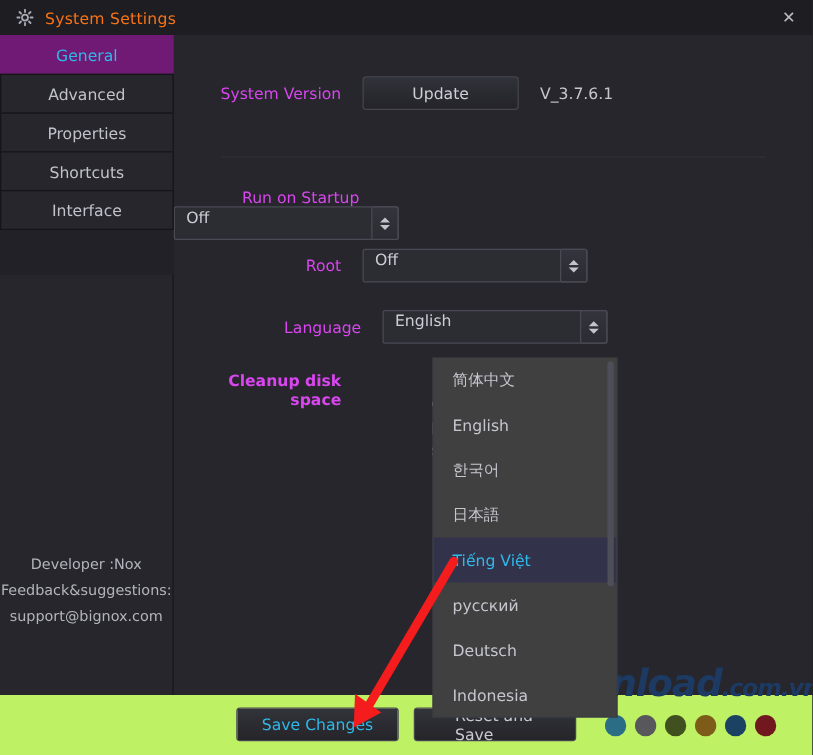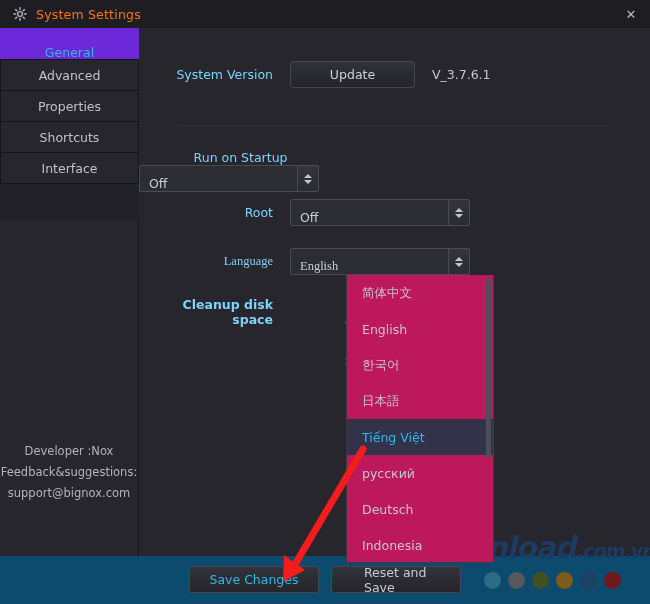--- a/index.html
+++ b/index.html
@@ -47,22 +47,21 @@
   }
   .side-item {
     height: 32px;
     display: flex; align-items: center; justify-content: center;
     font-size: 12.5px; color: #c2c2cb;
     cursor: pointer;
   }
   .side-item.general {
     color: #2eb9e8;
     height: 32px;
-    background: #6d28d9;
-    align-items: flex-end;
+    background: #701a75;
   }
   .side-item.boxed {
     border: 1px solid #151519;
     border-right-color: #151519;
     background: #26262c;
     margin-top: -1px;
   }
   .sidebar-filler {
     position: absolute; left: 0; top: 192px;
     width: 139px; height: 336px;
@@ -82,21 +81,21 @@
     position: absolute; left: 139px; top: 28px;
     width: 511px; height: 528px;
     background: #26262c;
   }
   .row {
     position: absolute;
     display: flex; align-items: center;
   }
   .row-label {
     width: 151px; text-align: right;
-    font-size: 12.5px; color: #7dd3fc;
+    font-size: 12.5px; color: #d946ef;
     padding-right: 17px;
   }
   .sep {
     position: absolute; left: 38px; top: 97px;
     width: 435px; height: 1px;
     background: #313138;
   }
 
   
   .btn-update {
@@ -110,21 +109,21 @@
   }
   .version-text {
     margin-left: 17px;
     font-size: 12.5px; color: #c6c6cf;
   }
 
   
   .select {
     position: relative;
     width: 180px; height: 27px;
-    display: flex; align-items: flex-end;
+    display: flex; align-items: flex-start;
     background: #2c2c33;
     border: 1px solid #4a4a55;
     border-radius: 2px;
     cursor: pointer;
   }
   .select .val {
     padding-left: 9px;
     font-size: 12.5px; color: #cdcdd6;
   }
   .spinner {
@@ -147,23 +146,23 @@
   .desc {
     position: absolute; left: 345px; top: 313px;
     width: 160px;
     font-size: 12px; color: #bcbcc6;
     line-height: 19px;
     white-space: pre;
   }
 
   
   .dropdown {
-    position: absolute; left: 346px; top: 275px;
+    position: absolute; left: 346px; top: 286px;
     width: 148px; height: 288px;
-    background: #be185d;
+    background: #404040;
     border: 1px solid #3b3b44;
     border-top: none;
     z-index: 40;
     overflow: hidden;
   }
   .dd-item {
     height: 36px;
     display: flex; align-items: center;
     padding-left: 15px;
     font-size: 12.5px; color: #c6c6cf;
@@ -178,21 +177,21 @@
     position: absolute; right: 2px; top: 3px;
     width: 5px; height: 180px;
     background: #4e4e58;
     border-radius: 3px;
   }
 
   
   .bottombar {
     position: absolute; left: 0; bottom: 0;
     width: 650px; height: 48px;
-    background: #0c4a6e;
+    background: #bef264;
   }
   .btn-bottom {
     position: absolute; top: 10px;
     width: 130px; height: 27px;
     background: linear-gradient(180deg, #33333b 0%, #2b2b32 50%, #252529 100%);
     border: 1px solid #464650;
     border-radius: 3px;
     display: flex; align-items: center; justify-content: center;
     font-size: 12.5px; color: #c9c9d2;
     cursor: pointer;
@@ -300,21 +299,21 @@
       <div class="row-label">Root</div>
       <div class="select">
         <span class="val">Off</span>
         <span class="spinner">
           <i class="car up"></i>
             <i class="car dn"></i>
         </span>
       </div>
     </div>
 
-    <div class="row" style="left:0px; top:220px;font-family:Liberation Serif, serif;">
+    <div class="row" style="left:16px; top:220px;">
       <div class="row-label">Language</div>
       <div class="select">
         <span class="val">English</span>
         <span class="spinner">
           <i class="car up"></i>
             <i class="car dn"></i>
         </span>
       </div>
     </div>
 

